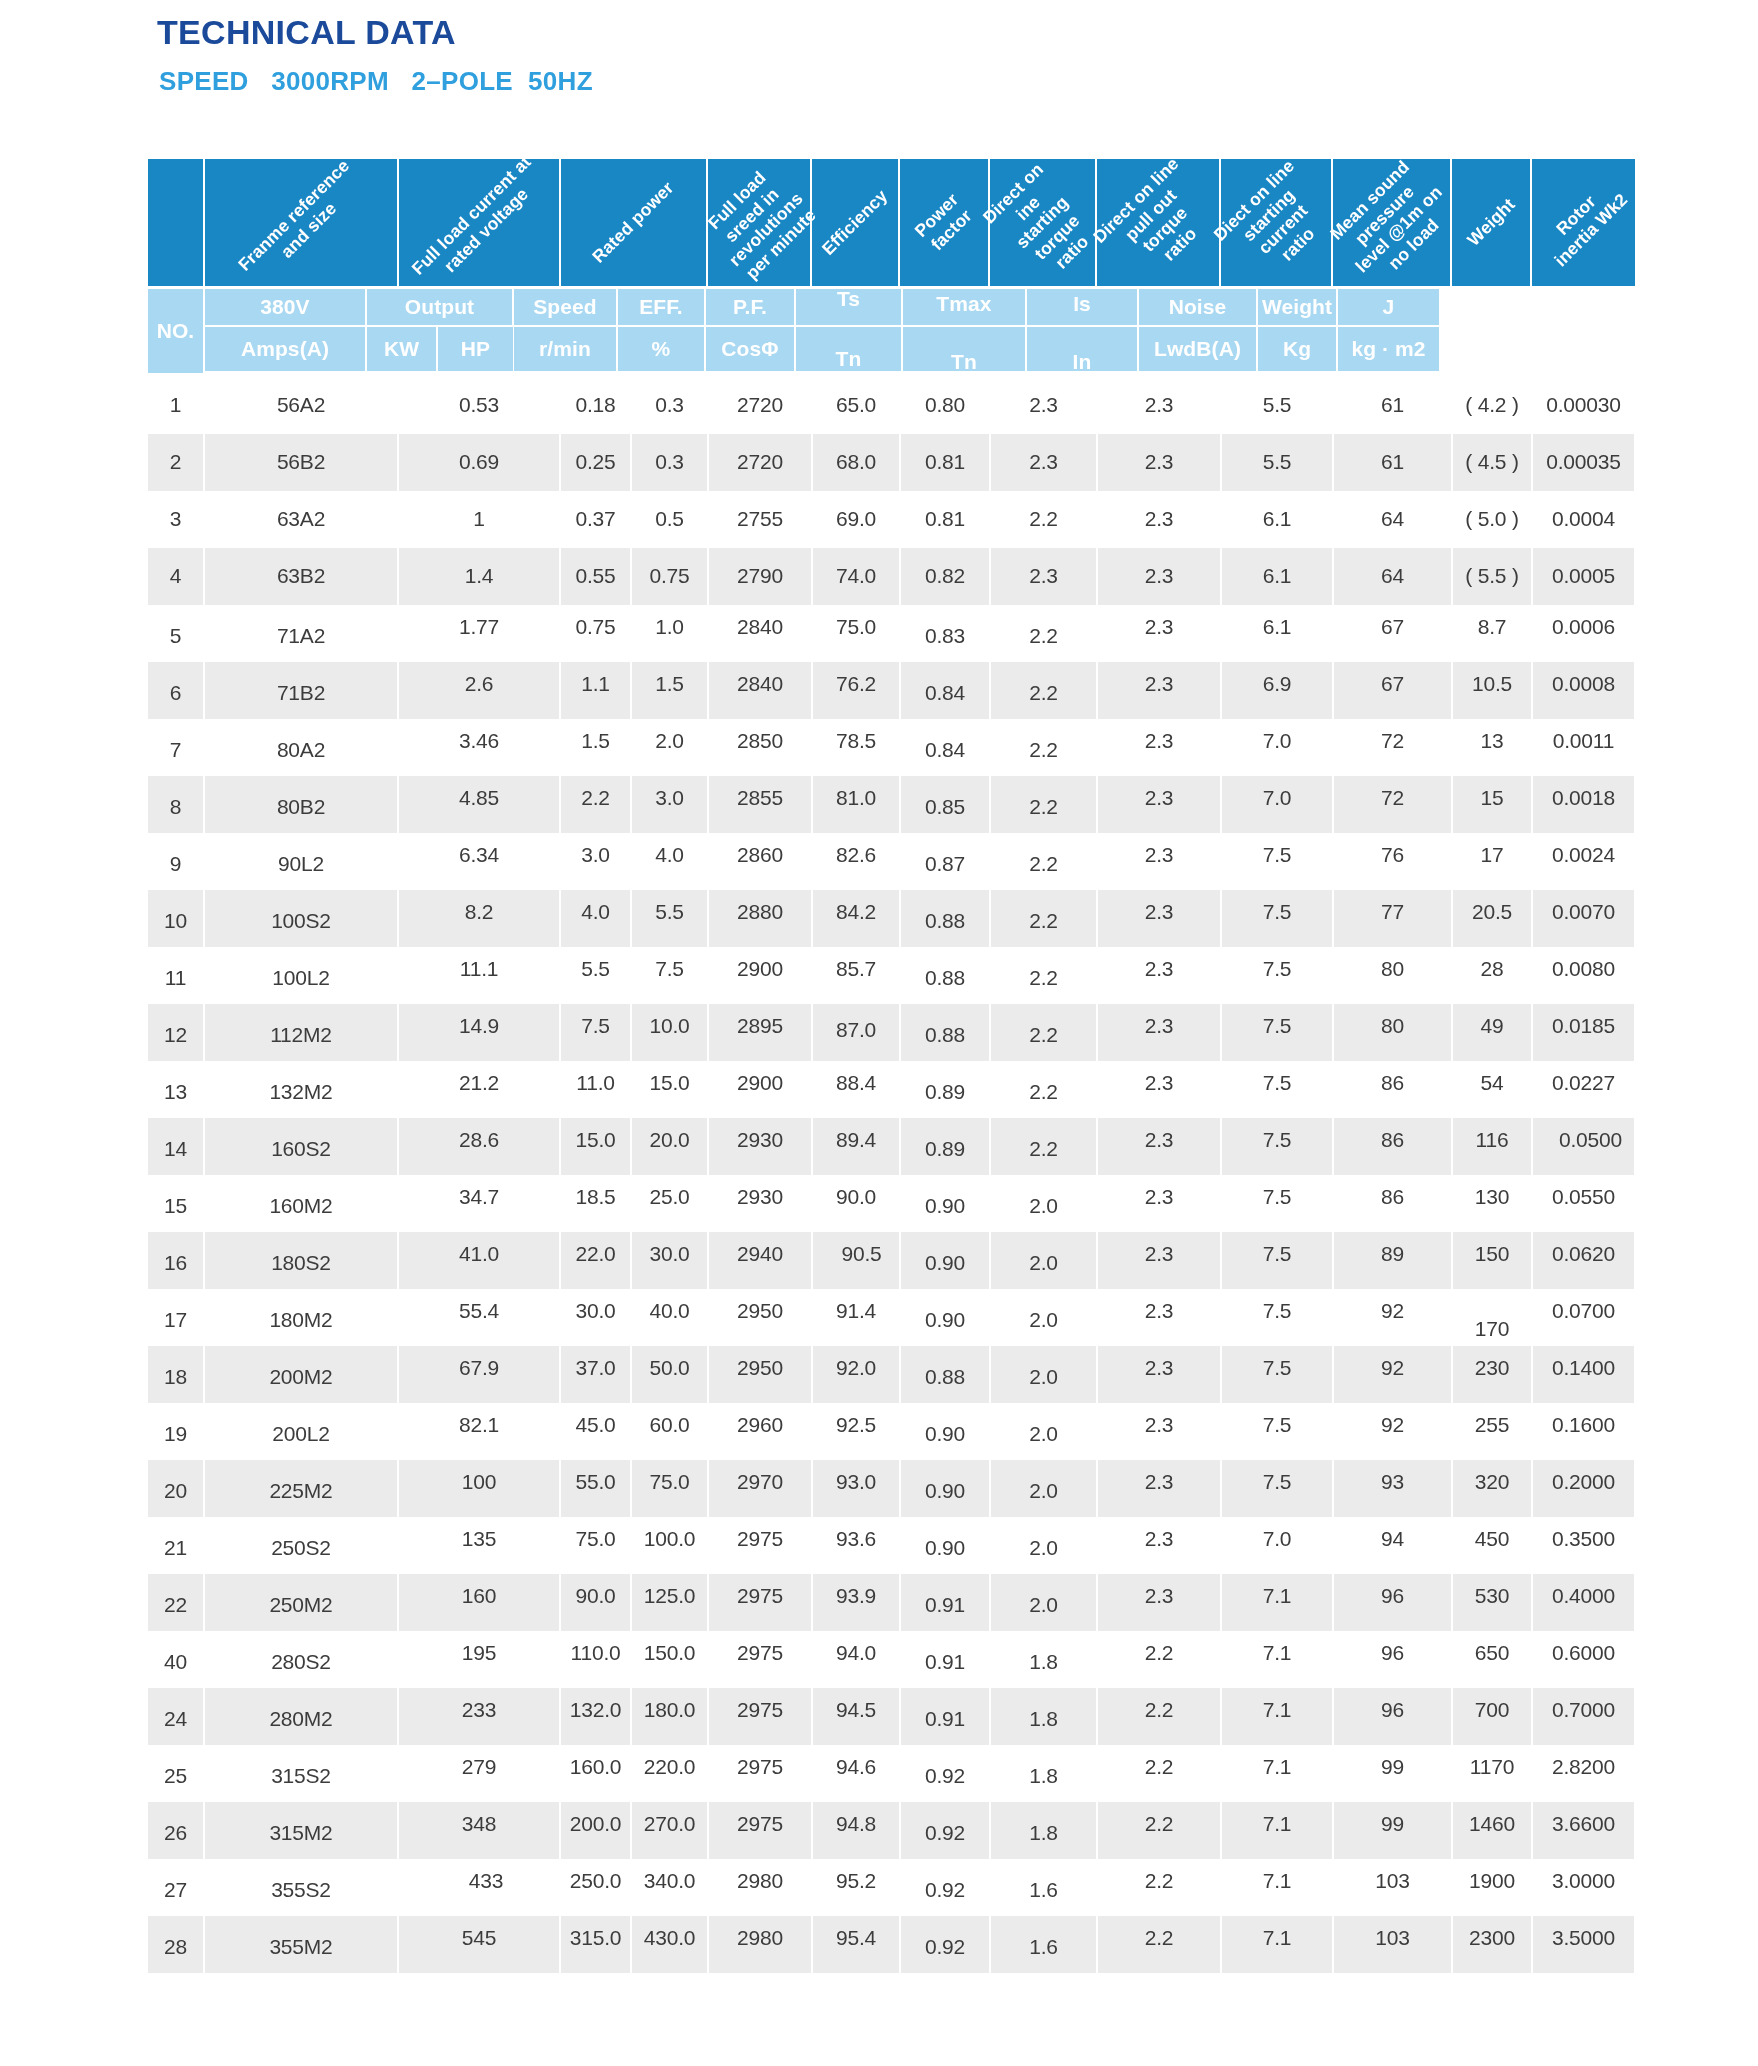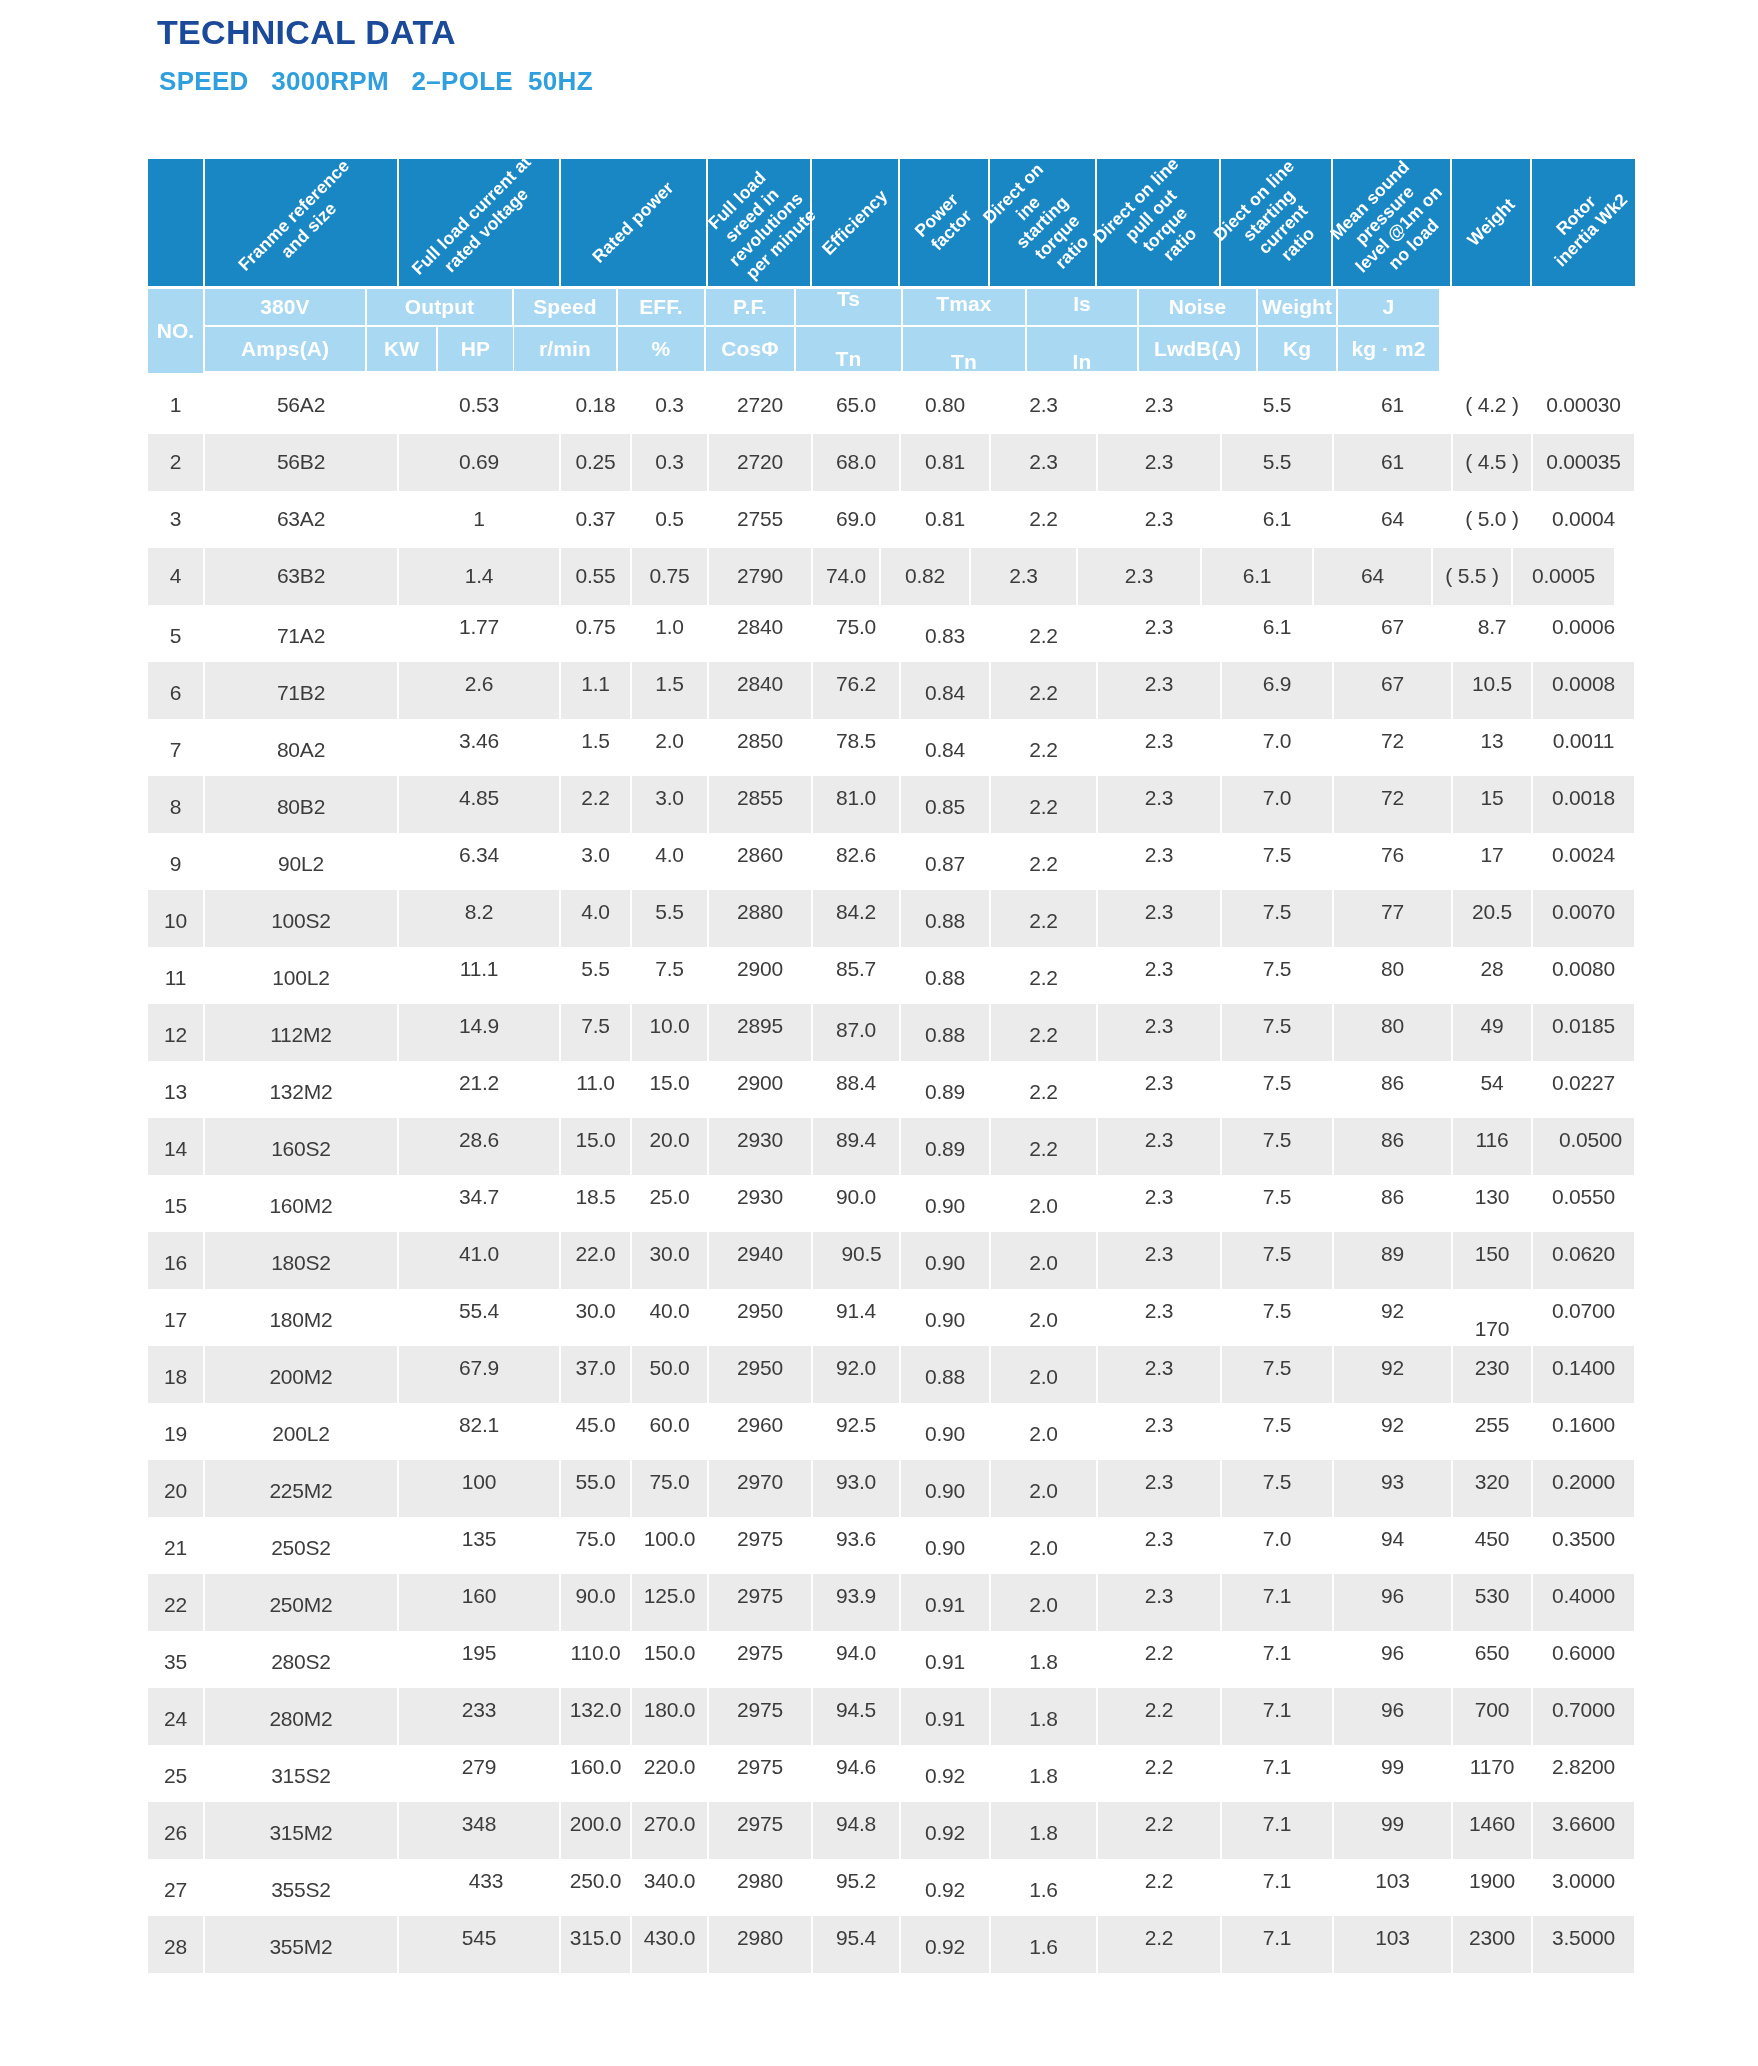--- a/index.html
+++ b/index.html
@@ -386,21 +386,21 @@
           </div>
           <div class="cell" style="width: 71px;">
             <span>0.55</span>
           </div>
           <div class="cell" style="width: 77px;">
             <span>0.75</span>
           </div>
           <div class="cell" style="width: 104px;">
             <span>2790</span>
           </div>
-          <div class="cell" style="width: 68px;">
+          <div class="cell" style="width: 88px;">
             <span>74.0</span>
           </div>
           <div class="cell" style="width: 90px;">
             <span>0.82</span>
           </div>
           <div class="cell" style="width: 107px;">
             <span>2.3</span>
           </div>
           <div class="cell" style="width: 124px;">
             <span>2.3</span>
@@ -1205,21 +1205,21 @@
           </div>
           <div class="cell" style="width: 80px;">
             <span style="transform: translateY(-5.6px);">530</span>
           </div>
           <div class="cell" style="width: 103px;">
             <span style="transform: translateY(-5.6px);">0.4000</span>
           </div>
         </div>
         <div class="row">
           <div class="cell" style="width: 57px;">
-            <span style="transform: translateY(2.8px);">35</span>
+            <span style="transform: translateY(2.8px);">40</span>
           </div>
           <div class="cell" style="width: 194px;">
             <span style="transform: translateY(2.8px);">280S2</span>
           </div>
           <div class="cell" style="width: 162px;">
             <span style="transform: translateY(-5.6px);">195</span>
           </div>
           <div class="cell" style="width: 71px;">
             <span style="transform: translateY(-5.6px);">110.0</span>
           </div>

